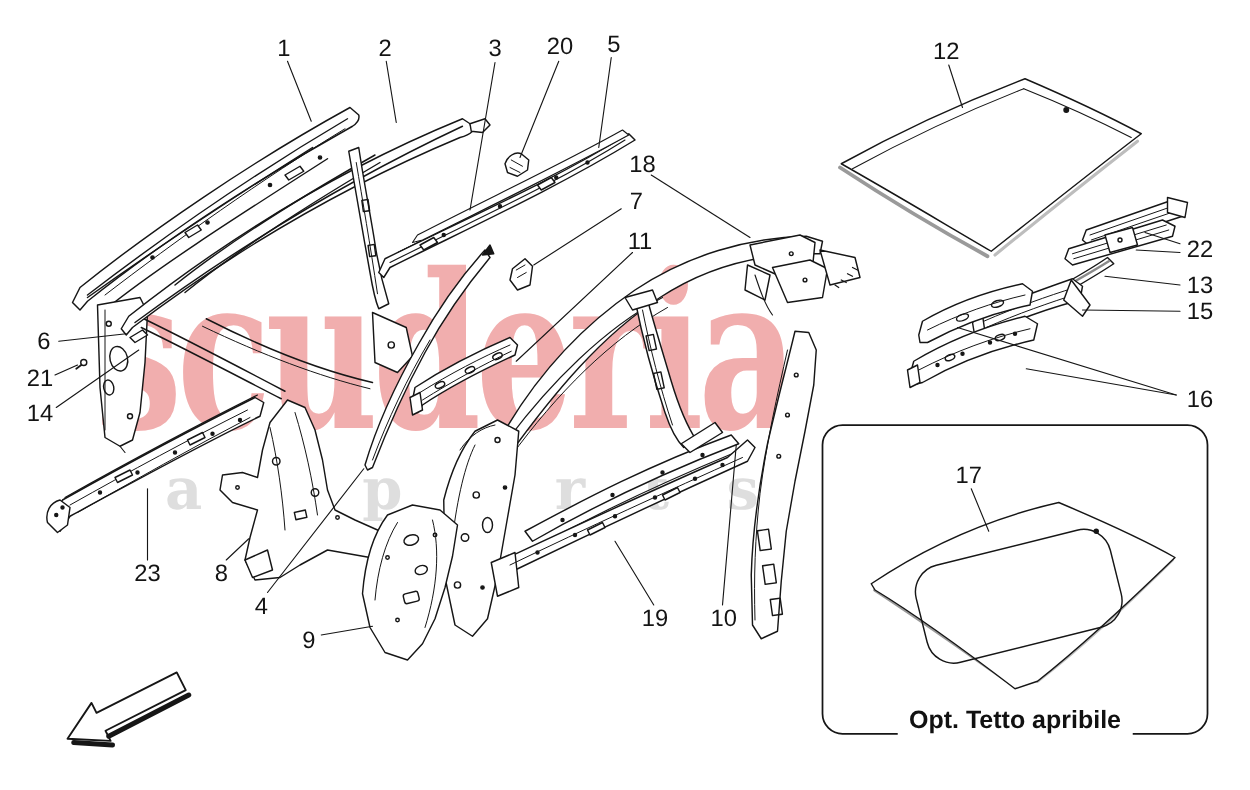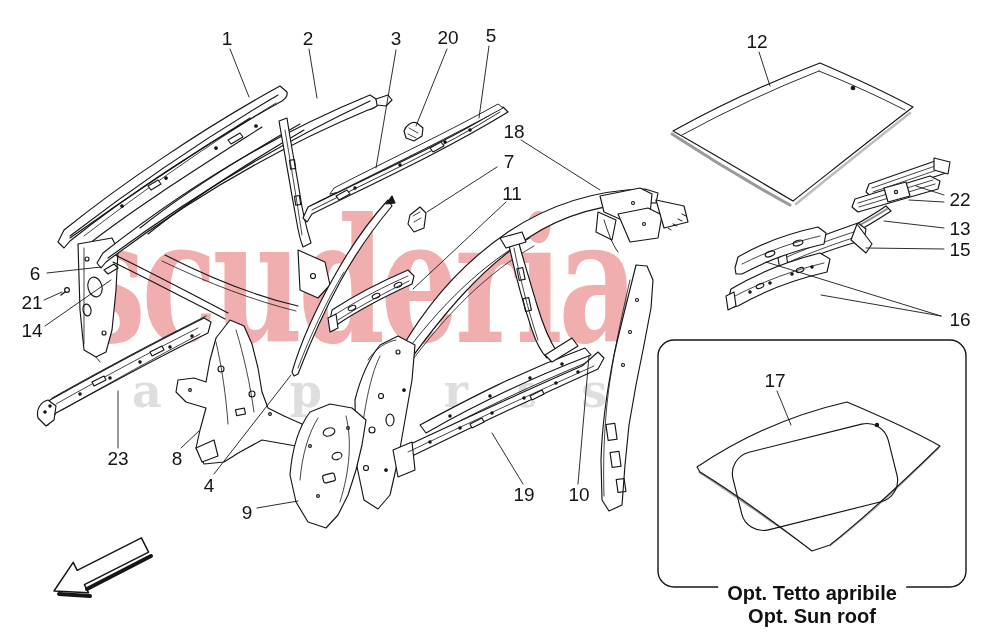--- a/index.html
+++ b/index.html
@@ -10,21 +10,21 @@
   .wm-brand{position:absolute;left:76px;top:196px;font-family:"DejaVu Serif",serif;
             font-weight:bold;font-size:172px;line-height:1;color:#f1aeae;
             transform:scaleX(0.72);transform-origin:left top;letter-spacing:-6px;white-space:nowrap;}
   .wm-sub{position:absolute;left:132px;top:368px;font-family:"DejaVu Serif",serif;
           font-weight:bold;font-size:46px;line-height:1;color:#dedede;white-space:nowrap;}
   .wm-sub .gap{display:inline-block;width:128px;}
   .wm-sub .spread{letter-spacing:46px;}
   
   .caption{position:absolute;left:812px;top:565px;transform:translateX(-50%);
            text-align:center;color:#111;font-weight:bold;font-size:20px;line-height:23px;}
-  .caption .l1{background:#fff;padding:0 9px;display:inline-block;margin-top:17px;}
+  .caption .l1{background:#fff;padding:0 9px;display:inline-block;}
   .caption .l2{display:block;}
   svg text.callout{font-family:"Liberation Sans",sans-serif;font-size:19px;fill:#141414;
                    text-anchor:middle;}
 </style>
 </head>
 <body>
 
 <div class="stage">
 
   <svg class="layer" width="1000" height="632" viewBox="0 0 1000 632">
@@ -403,16 +403,15 @@
         <text x="524" y="500.5" class="callout" stroke="none">19</text>
         <line x1="578" y1="484" x2="589" y2="356" stroke="#161616" stroke-width="0.9"></line>
         <text x="579" y="500.5" class="callout" stroke="none">10</text>
         <line x1="777" y1="391" x2="791" y2="425" stroke="#161616" stroke-width="0.9"></line>
         <text x="775" y="386.5" class="callout" stroke="none">17</text>
       </g>
   </svg>
 
   <div class="caption">
     <span class="l1">Opt. Tetto apribile</span>
-    <span class="l2">Opt. Sun roof</span>
   </div>
 
 </div>
 
 </body></html>

